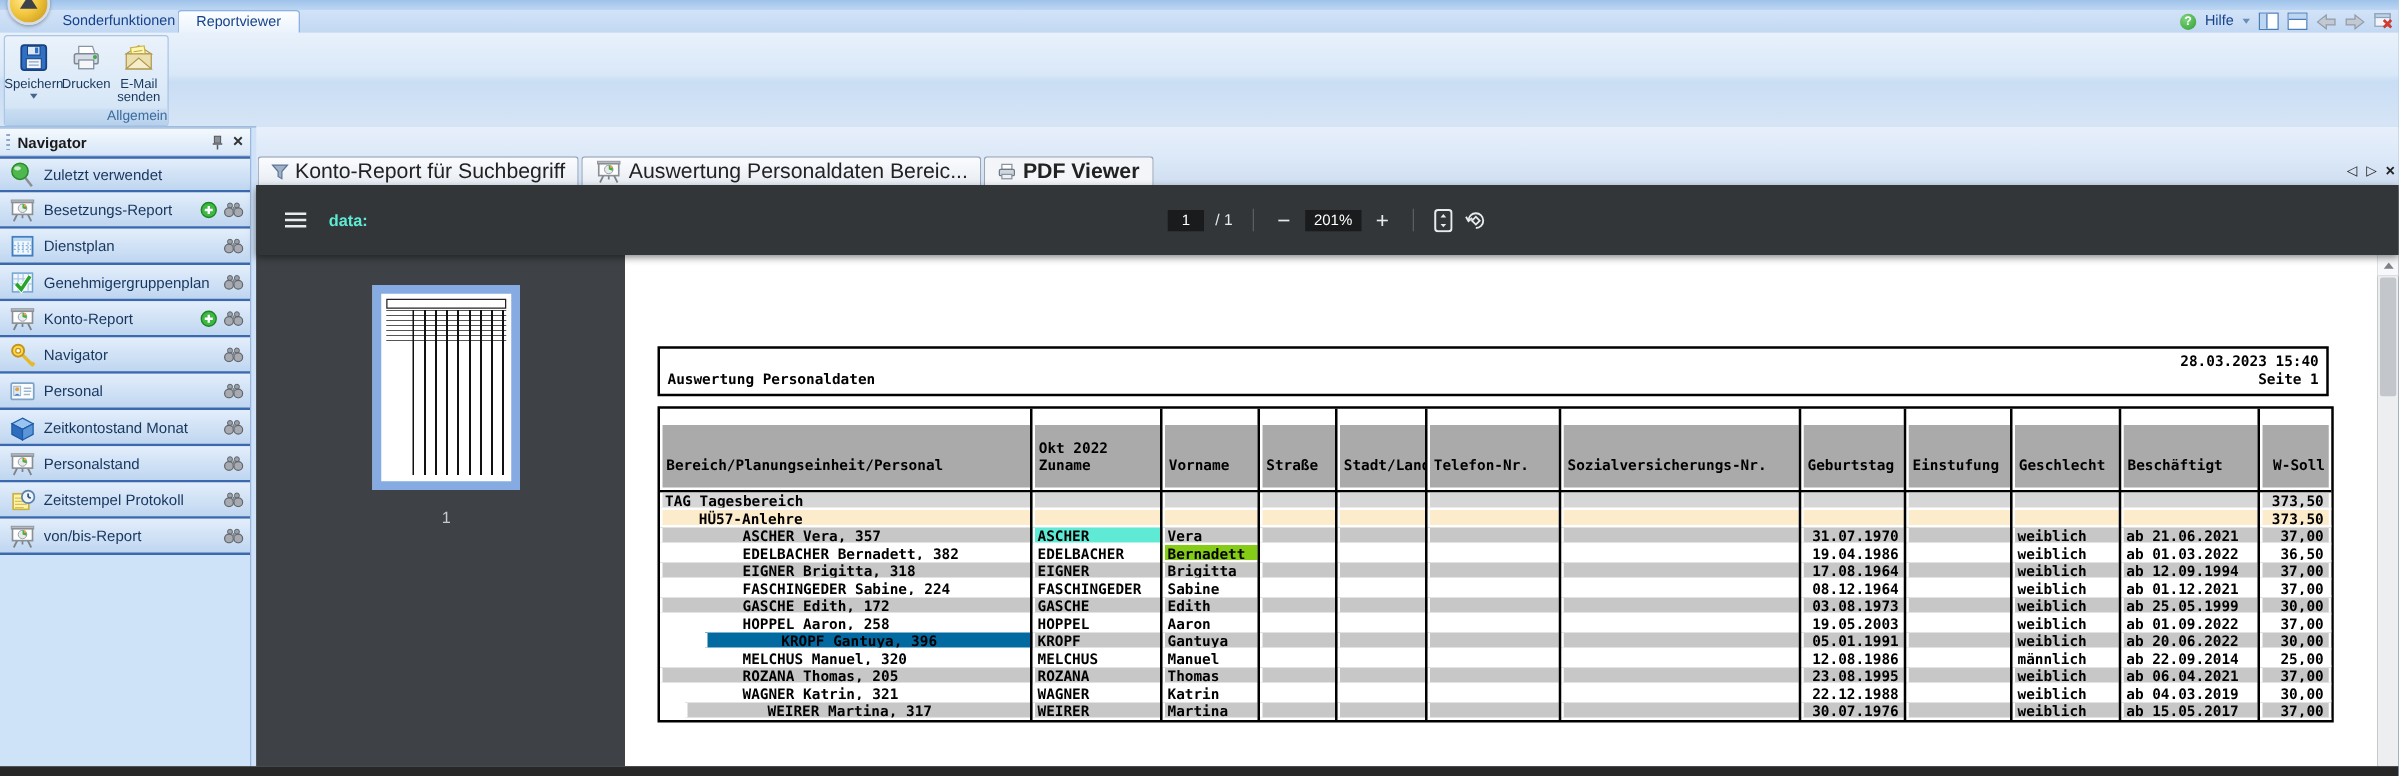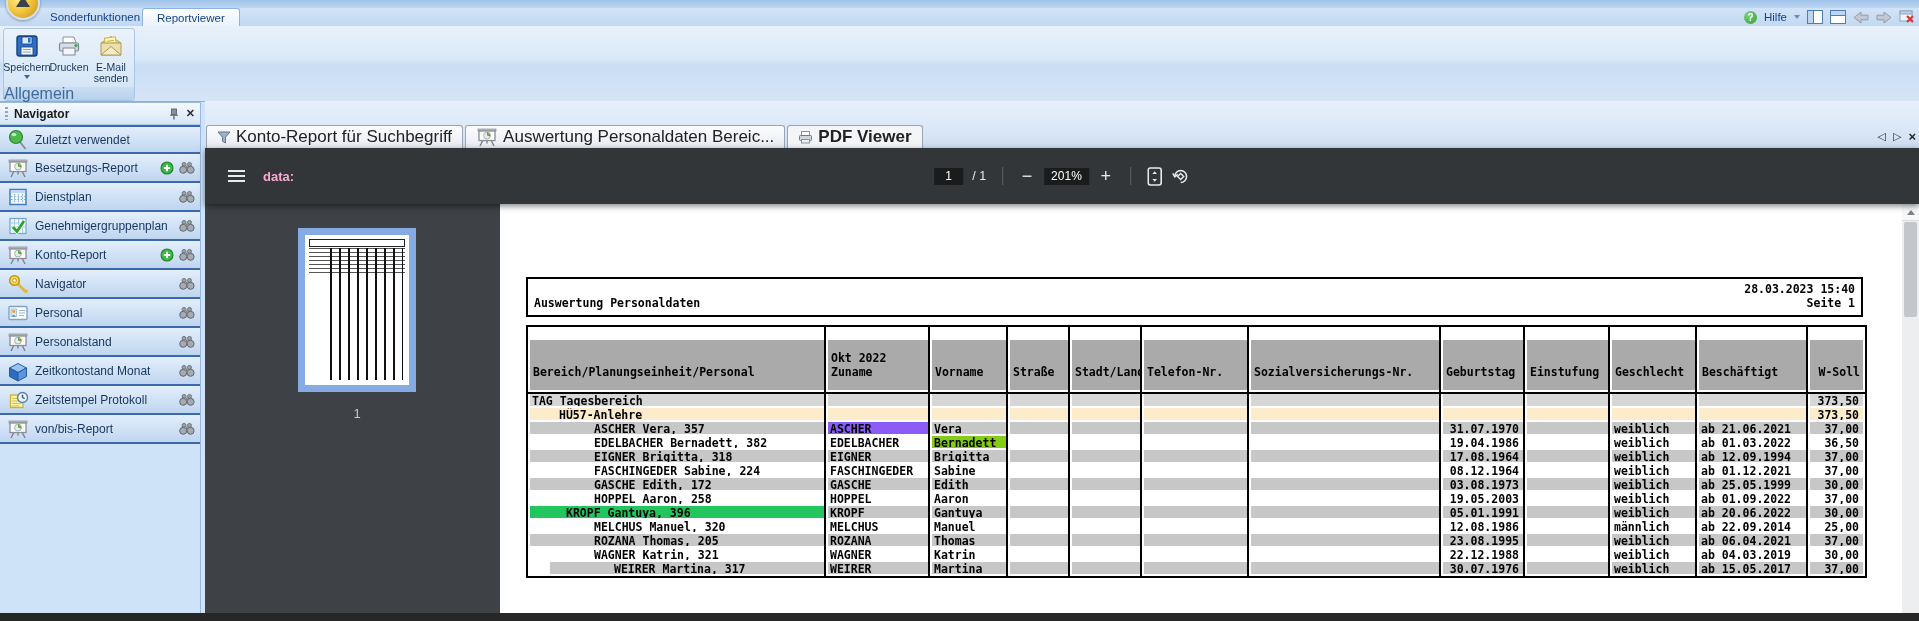--- a/index.html
+++ b/index.html
@@ -25,21 +25,21 @@
   .layico{width:14px;height:12px;border:1px solid #4a7ebb;background:#fff;position:relative;}
   .layico.v i{position:absolute;left:0;top:0;bottom:0;width:5px;background:#bcd6f2;border-right:1px solid #4a7ebb;}
   .layico.h i{position:absolute;left:0;top:0;right:0;height:4px;background:#bcd6f2;border-bottom:1px solid #4a7ebb;}
 
   
   .ribbon{position:absolute;top:26px;left:0;right:0;height:75px;border-bottom:1px solid #8fb0d6;
           background:linear-gradient(#e8f1fb 0%,#d9e8f8 45%,#c9ddf4 52%,#d6e5f6 100%);}
   .rgroup{position:absolute;left:3px;top:2px;width:130px;height:71px;border:1px solid #abc6e4;border-radius:3px;
           background:linear-gradient(#eaf2fb,#d9e8f7 70%,#cfe0f3);}
   .rgroup-label{position:absolute;left:0;right:0;bottom:0;height:13px;border-radius:0 0 3px 3px;
-          background:linear-gradient(#cadef2,#b7d1ec);text-align:left;font-size:16px;color:#3e6b9e;line-height:13px;}
+          background:linear-gradient(#cadef2,#b7d1ec);text-align:right;font-size:11px;color:#3e6b9e;line-height:13px;}
   .rbtns{position:absolute;top:1px;left:2px;display:flex;}
   .rbtn{width:42px;height:56px;display:flex;flex-direction:column;align-items:center;padding-top:3px;box-sizing:border-box;
         font-size:10.5px;line-height:11px;color:#16365c;text-align:center;border-radius:3px;}
   .rbtn .ric{height:26px;margin-bottom:3px;display:flex;align-items:center;}
   .caret-down{width:0;height:0;border:3px solid transparent;border-top:4px solid #46648e;margin-top:2px;}
 
   
   .navigator{position:absolute;left:0;top:102px;width:201px;bottom:8px;background:#cfe3f8;border-top:1px solid #9ab8dd;border-right:1px solid #9ab8dd;box-sizing:border-box;}
   .nav-header{height:21px;display:flex;align-items:center;padding:0 5px;background:linear-gradient(#f4f9fe,#d7e6f7);border-bottom:1px solid #b4cce7;font-weight:bold;font-size:12px;color:#1a1a1a;}
   .grip{width:3px;height:13px;margin-right:6px;background:repeating-linear-gradient(180deg,#8fa7c6 0 2px,transparent 2px 4px);}
@@ -60,21 +60,21 @@
         background:linear-gradient(#fbfcfe,#e7ecf3);font-size:17px;color:#222;white-space:nowrap;}
   .dtab.active{background:#f3f5f8;font-weight:bold;}
   .dtabs-ctl{position:absolute;right:3px;bottom:4px;display:flex;align-items:center;gap:7px;font-size:11px;color:#222;}
   .dtabs-ctl .x{font-weight:bold;font-size:13px;}
 
   
   .pdf{position:absolute;top:47px;left:0;right:0;bottom:0;background:#45494d;}
   .pdf-toolbar{position:relative;height:56px;background:#323639;display:flex;align-items:center;z-index:5;box-shadow:0 2px 6px rgba(0,0,0,.5);}
   .hamb-wrap{margin-left:23px;width:18px;height:12px;position:relative;}
   .hamb{position:absolute;top:0;left:0;width:17px;height:2px;background:#e8eaed;box-shadow:0 5px 0 #e8eaed,0 10px 0 #e8eaed;}
-  .pdf-title{margin-left:17px;color:#f9a8d4;font-weight:bold;font-size:13px;}
+  .pdf-title{margin-left:17px;color:#5eead4;font-weight:bold;font-size:13px;}
   .tb-center{position:absolute;left:50%;top:0;height:56px;transform:translateX(-50%);display:flex;align-items:center;gap:9px;color:#e8eaed;}
   .pagebox{min-width:25px;height:17px;background:#191b1c;color:#fff;font-size:12px;text-align:center;line-height:17px;padding:0 2px;}
   .pgsep{font-size:12.5px;color:#e8eaed;}
   .tdiv{width:1px;height:18px;background:#5c6063;margin:0 7px;}
   .zbtn{font-size:18px;line-height:18px;color:#e8eaed;width:16px;text-align:center;}
   .zoombox{height:17px;background:#191b1c;color:#fff;font-size:12px;line-height:17px;padding:0 7px;}
   .tb-right{position:absolute;right:20px;top:50%;transform:translateY(-50%);}
   .kebab{width:4px;height:4px;border-radius:50%;background:#e8eaed;box-shadow:0 -6px 0 #e8eaed,0 6px 0 #e8eaed;}
 
   .pdf-content{position:absolute;top:56px;left:0;right:0;bottom:0;overflow:hidden;}
@@ -374,51 +374,51 @@
                 <circle cx="4.2" cy="8.8" r="3.5" fill="#a7abb1" stroke="#62676e" stroke-width="1"></circle>
                 <circle cx="11.6" cy="8.8" r="3.5" fill="#a7abb1" stroke="#62676e" stroke-width="1"></circle>
                 <rect x="7" y="4.5" width="1.8" height="4" fill="#7d828a"></rect>
               </svg>
             </span>
        </span>
      </div>
         <div class="nav-item">
        <span class="nav-icon">
             <svg width="22" height="22" viewBox="0 0 22 22">
+              <polygon points="11,3.5 19.5,8 11,12.5 2.5,8" fill="#9ac4f0" stroke="#1f5ca8" stroke-width="1"></polygon>
+              <polygon points="2.5,8 11,12.5 11,21 2.5,16.5" fill="#2e6cbe" stroke="#1f5ca8" stroke-width="1"></polygon>
+              <polygon points="19.5,8 11,12.5 11,21 19.5,16.5" fill="#5d96d8" stroke="#1f5ca8" stroke-width="1"></polygon>
+            </svg>
+          </span>
+       <span class="nav-label">Zeitkontostand Monat</span>
+       <span class="nav-act">
+
+         <span>
+              <svg width="16" height="13" viewBox="0 0 16 13">
+                <circle cx="5" cy="3.4" r="2" fill="#9aa0a7" stroke="#62676e" stroke-width="0.8"></circle>
+                <circle cx="10.5" cy="3.4" r="2" fill="#9aa0a7" stroke="#62676e" stroke-width="0.8"></circle>
+                <circle cx="4.2" cy="8.8" r="3.5" fill="#a7abb1" stroke="#62676e" stroke-width="1"></circle>
+                <circle cx="11.6" cy="8.8" r="3.5" fill="#a7abb1" stroke="#62676e" stroke-width="1"></circle>
+                <rect x="7" y="4.5" width="1.8" height="4" fill="#7d828a"></rect>
+              </svg>
+            </span>
+       </span>
+     </div>
+        <div class="nav-item">
+       <span class="nav-icon">
+            <svg width="22" height="22" viewBox="0 0 22 22">
               <path d="M7 14 L4 20 M15 14 L18 20 M11 14 L11 17.5" stroke="#7d838b" stroke-width="1.4"></path>
               <rect x="2" y="3" width="18" height="2.2" fill="#b9bec5" stroke="#8a8f96" stroke-width="0.7"></rect>
               <rect x="3" y="5" width="16" height="9.5" fill="#fdfdfd" stroke="#8a8f96" stroke-width="1.3"></rect>
               <circle cx="11" cy="9.6" r="3.4" fill="#e8eaec" stroke="#9aa1a8" stroke-width="0.8"></circle>
               <path d="M11 9.6 L11 6.2 A3.4 3.4 0 0 1 14.2 10.6 Z" fill="#4aa94a"></path>
               <circle cx="13" cy="7.4" r="1" fill="#f0a63c"></circle>
             </svg>
           </span>
        <span class="nav-label">Personalstand</span>
-       <span class="nav-act">
-
-         <span>
-              <svg width="16" height="13" viewBox="0 0 16 13">
-                <circle cx="5" cy="3.4" r="2" fill="#9aa0a7" stroke="#62676e" stroke-width="0.8"></circle>
-                <circle cx="10.5" cy="3.4" r="2" fill="#9aa0a7" stroke="#62676e" stroke-width="0.8"></circle>
-                <circle cx="4.2" cy="8.8" r="3.5" fill="#a7abb1" stroke="#62676e" stroke-width="1"></circle>
-                <circle cx="11.6" cy="8.8" r="3.5" fill="#a7abb1" stroke="#62676e" stroke-width="1"></circle>
-                <rect x="7" y="4.5" width="1.8" height="4" fill="#7d828a"></rect>
-              </svg>
-            </span>
-       </span>
-     </div>
-        <div class="nav-item">
-       <span class="nav-icon">
-            <svg width="22" height="22" viewBox="0 0 22 22">
-              <polygon points="11,3.5 19.5,8 11,12.5 2.5,8" fill="#9ac4f0" stroke="#1f5ca8" stroke-width="1"></polygon>
-              <polygon points="2.5,8 11,12.5 11,21 2.5,16.5" fill="#2e6cbe" stroke="#1f5ca8" stroke-width="1"></polygon>
-              <polygon points="19.5,8 11,12.5 11,21 19.5,16.5" fill="#5d96d8" stroke="#1f5ca8" stroke-width="1"></polygon>
-            </svg>
-          </span>
-       <span class="nav-label">Zeitkontostand Monat</span>
        <span class="nav-act">
 
          <span>
               <svg width="16" height="13" viewBox="0 0 16 13">
                 <circle cx="5" cy="3.4" r="2" fill="#9aa0a7" stroke="#62676e" stroke-width="0.8"></circle>
                 <circle cx="10.5" cy="3.4" r="2" fill="#9aa0a7" stroke="#62676e" stroke-width="0.8"></circle>
                 <circle cx="4.2" cy="8.8" r="3.5" fill="#a7abb1" stroke="#62676e" stroke-width="1"></circle>
                 <circle cx="11.6" cy="8.8" r="3.5" fill="#a7abb1" stroke="#62676e" stroke-width="1"></circle>
                 <rect x="7" y="4.5" width="1.8" height="4" fill="#7d828a"></rect>
               </svg>
@@ -632,21 +632,21 @@
                   <div class="rc" style="background: rgb(253, 236, 203);"></div>
                   <div class="rc" style="background: rgb(253, 236, 203);"></div>
                   <div class="rc num" style="background: rgb(253, 236, 203);"></div>
                   <div class="rc" style="background: rgb(253, 236, 203);"></div>
                   <div class="rc" style="background: rgb(253, 236, 203);"></div>
                   <div class="rc" style="background: rgb(253, 236, 203);"></div>
                   <div class="rc num" style="background: rgb(253, 236, 203);">373,50</div>
                 </div>
                 <div class="rrow shaded" style="grid-template-columns: 298px 104px 78px 62px 72px 107px 192px 84px 85px 87px 111px 57px;">
                   <div class="rc" style="background: rgb(199, 199, 199); padding-left: 66px;">ASCHER Vera, 357</div>
-                  <div class="rc" style="background: #8b5cf6;">ASCHER</div>
+                  <div class="rc" style="background: #5eead4;">ASCHER</div>
                   <div class="rc" style="background: rgb(199, 199, 199);">Vera</div>
                   <div class="rc" style="background: rgb(199, 199, 199);"></div>
                   <div class="rc" style="background: rgb(199, 199, 199);"></div>
                   <div class="rc" style="background: rgb(199, 199, 199);"></div>
                   <div class="rc" style="background: rgb(199, 199, 199);"></div>
                   <div class="rc num" style="background: rgb(199, 199, 199);">31.07.1970</div>
                   <div class="rc" style="background: rgb(199, 199, 199);"></div>
                   <div class="rc" style="background: rgb(199, 199, 199);">weiblich</div>
                   <div class="rc" style="background: rgb(199, 199, 199);">ab 21.06.2021</div>
                   <div class="rc num" style="background: rgb(199, 199, 199);">37,00</div>
@@ -715,21 +715,21 @@
                   <div class="rc" style="background: rgb(255, 255, 255);"></div>
                   <div class="rc" style="background: rgb(255, 255, 255);"></div>
                   <div class="rc" style="background: rgb(255, 255, 255);"></div>
                   <div class="rc num" style="background: rgb(255, 255, 255);">19.05.2003</div>
                   <div class="rc" style="background: rgb(255, 255, 255);"></div>
                   <div class="rc" style="background: rgb(255, 255, 255);">weiblich</div>
                   <div class="rc" style="background: rgb(255, 255, 255);">ab 01.09.2022</div>
                   <div class="rc num" style="background: rgb(255, 255, 255);">37,00</div>
                 </div>
                 <div class="rrow shaded" style="grid-template-columns: 298px 104px 78px 62px 72px 107px 192px 84px 85px 87px 111px 57px;">
-                  <div class="rc" style="background: #22c55e; padding-left: 38px;">KROPF Gantuya, 396</div>
+                  <div class="rc" style="background: #0369a1; padding-left: 61px; margin-left: 36px;">KROPF Gantuya, 396</div>
                   <div class="rc" style="background: rgb(199, 199, 199);">KROPF</div>
                   <div class="rc" style="background: rgb(199, 199, 199);">Gantuya</div>
                   <div class="rc" style="background: rgb(199, 199, 199);"></div>
                   <div class="rc" style="background: rgb(199, 199, 199);"></div>
                   <div class="rc" style="background: rgb(199, 199, 199);"></div>
                   <div class="rc" style="background: rgb(199, 199, 199);"></div>
                   <div class="rc num" style="background: rgb(199, 199, 199);">05.01.1991</div>
                   <div class="rc" style="background: rgb(199, 199, 199);"></div>
                   <div class="rc" style="background: rgb(199, 199, 199);">weiblich</div>
                   <div class="rc" style="background: rgb(199, 199, 199);">ab 20.06.2022</div>

